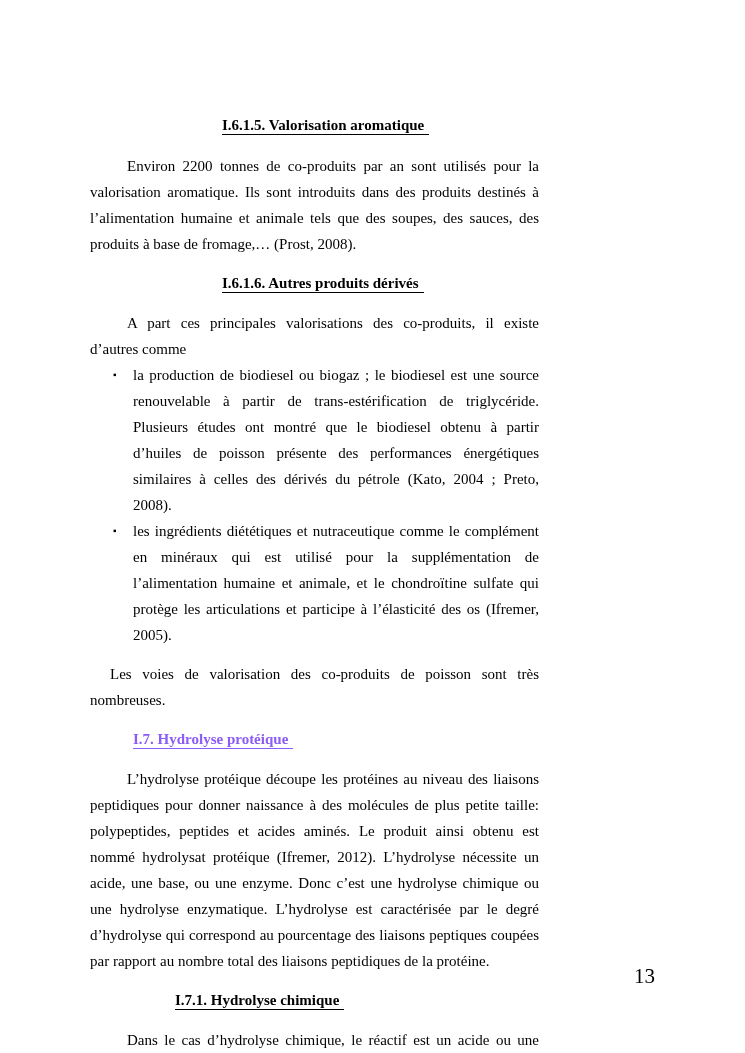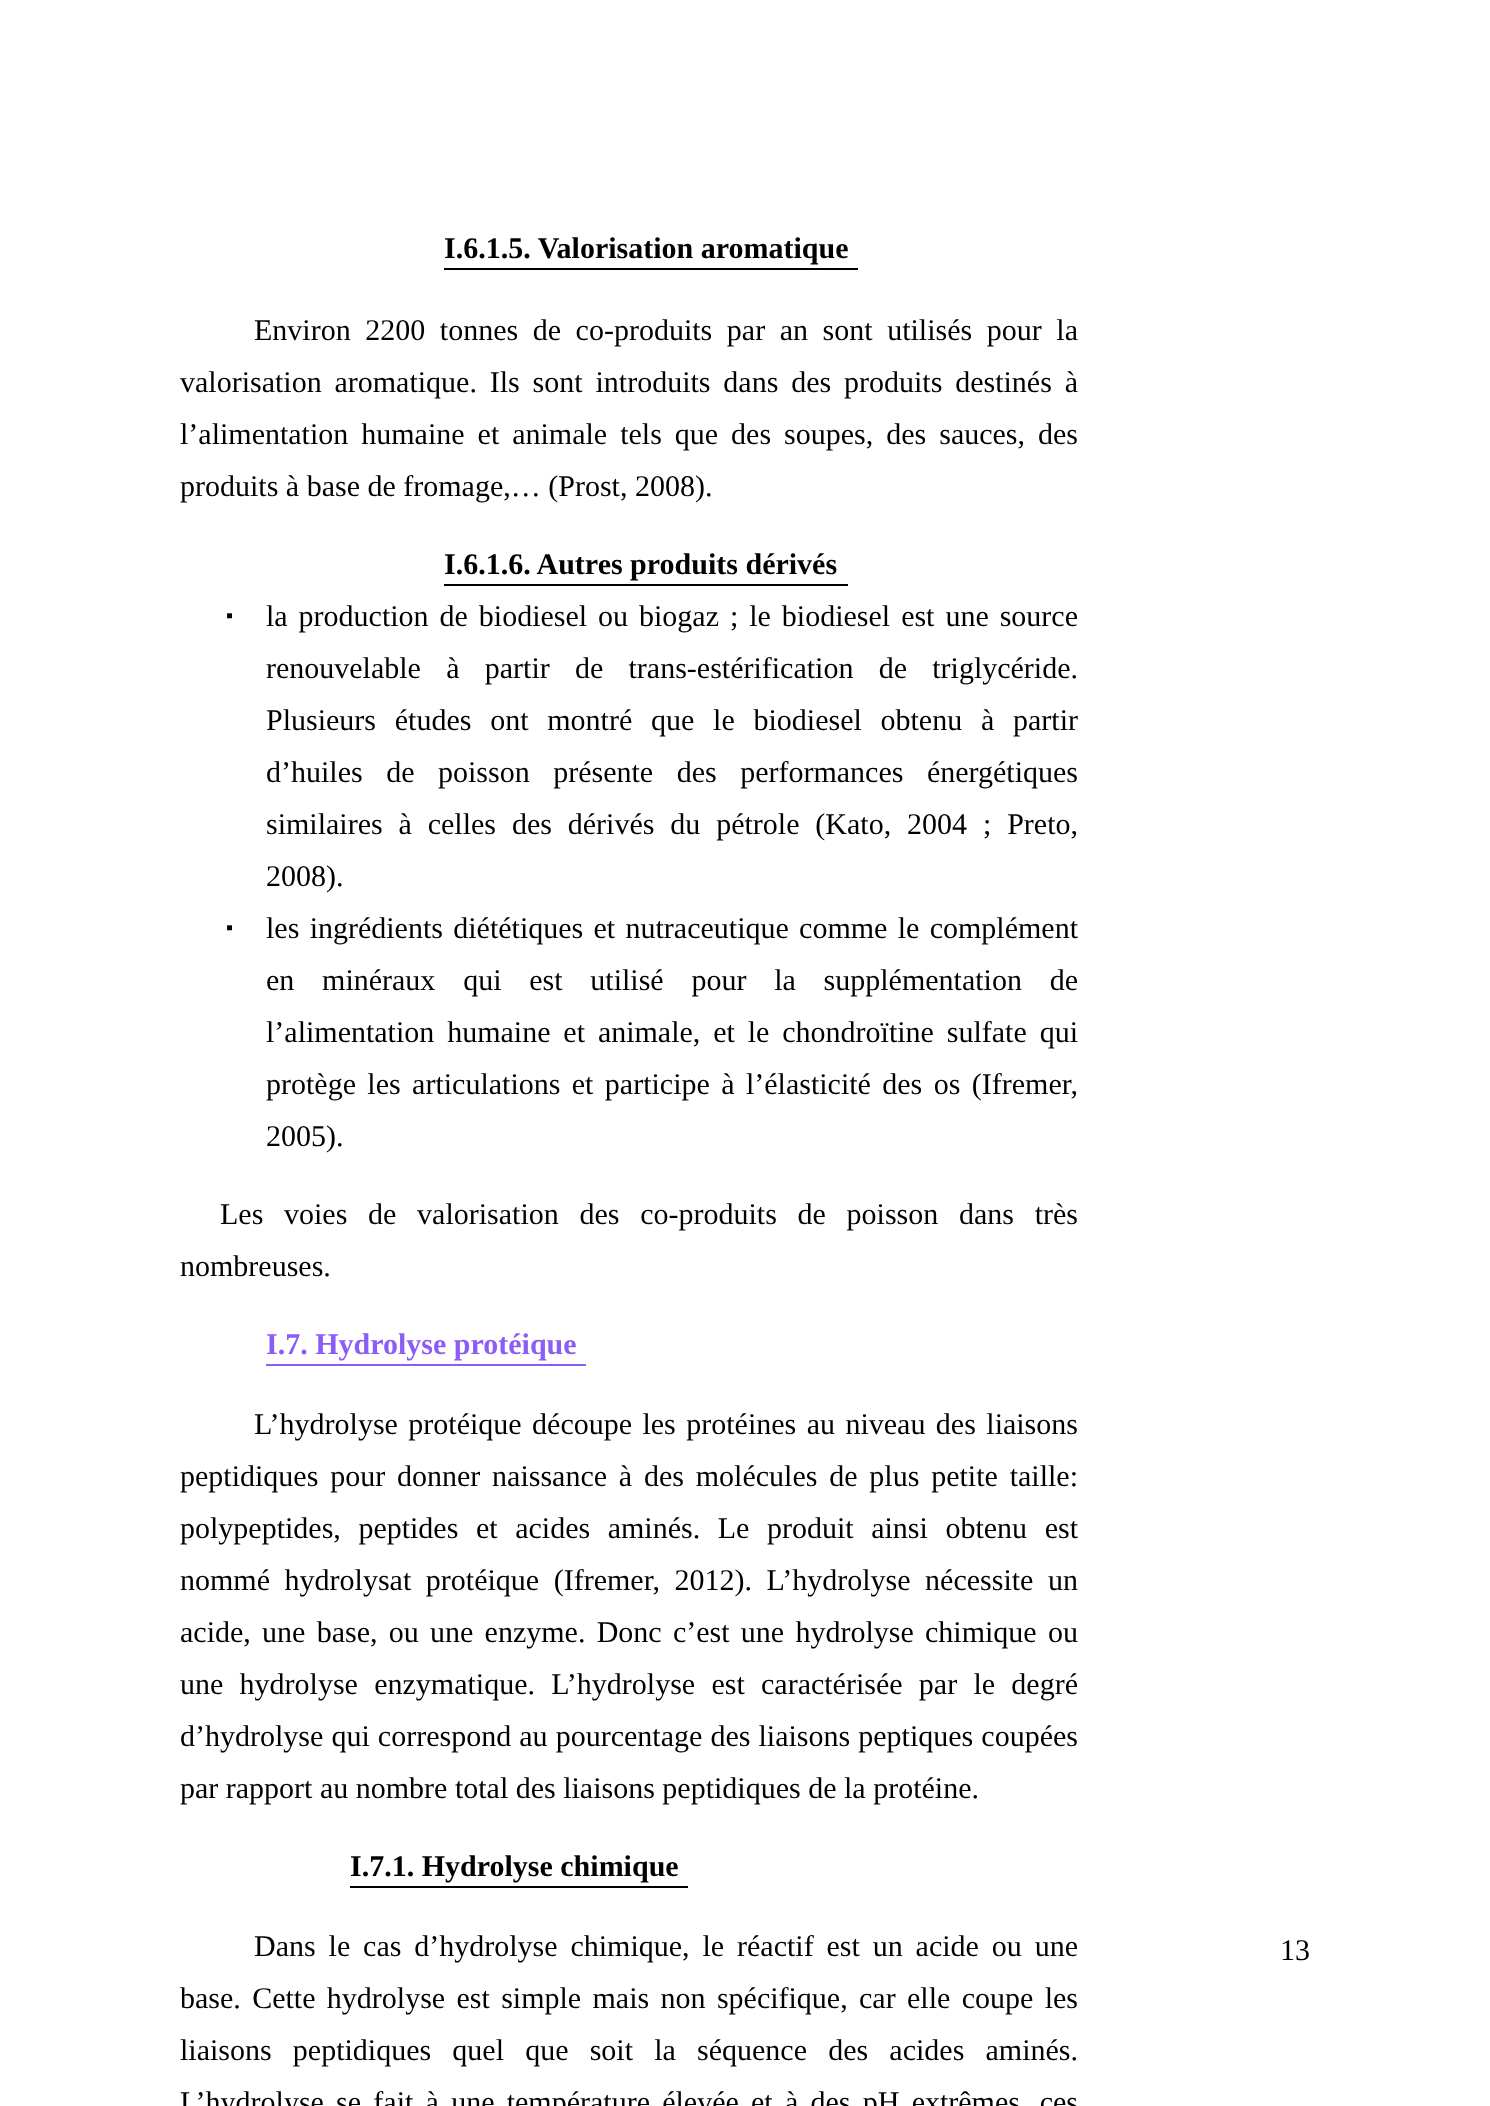--- a/index.html
+++ b/index.html
@@ -48,51 +48,52 @@
   }
   .p-closing { margin-top: 13px; text-indent: 20px; }
   .h-17 { margin: 13px 0 0 43px; }
   .p-hydrolyse { margin-top: 14px; text-indent: 37px; }
   .h-171 { margin: 13px 0 0 85px; }
   .p-chimique { margin-top: 14px; text-indent: 37px; }
   .page-number {
     position: absolute;
     top: 966px;
     right: 90px;
-    font-size: 15px;
+    font-size: 21px;
     line-height: 20px;
   }
 </style>
 </head>
 <body>
 
 <div class="page">
   <div class="content">
 
     <div class="sec-heading h-1615">
       <span class="hd">I.6.1.5. Valorisation aromatique</span>
     </div>
     <p class="p-aromatique">Environ 2200 tonnes de co-produits par an sont utilisés pour la valorisation aromatique. Ils sont introduits dans des produits destinés à l’alimentation humaine et animale tels que des soupes, des sauces, des produits à base de fromage,… (Prost, 2008).</p>
 
     <div class="sec-heading h-1616">
       <span class="hd">I.6.1.6. Autres produits dérivés</span>
     </div>
+    <p class="p-intro">A part ces principales valorisations des co-produits, il existe d’autres comme</p>
 
     <ul class="bullets">
       <li>
         <span class="bullet">▪</span>
         <span>la production de biodiesel ou biogaz ; le biodiesel est une source renouvelable à partir de trans-estérification de triglycéride. Plusieurs études ont montré que le biodiesel obtenu à partir d’huiles de poisson présente des performances énergétiques similaires à celles des dérivés du pétrole (Kato, 2004 ; Preto, 2008).</span>
       </li>
       <li>
         <span class="bullet">▪</span>
         <span>les ingrédients diététiques et nutraceutique  comme le complément en minéraux qui est utilisé pour la supplémentation de l’alimentation humaine et animale, et le chondroïtine sulfate qui protège les articulations et participe à l’élasticité des os (Ifremer, 2005).</span>
       </li>
     </ul>
 
-    <p class="p-closing">Les voies de valorisation des co-produits de poisson dans très nombreuses.</p>
+    <p class="p-closing">Les voies de valorisation des co-produits de poisson sont très nombreuses.</p>
 
     <div class="sec-heading h-17" style="color: #8b5cf6;">
       <span class="hd">I.7. Hydrolyse protéique</span>
     </div>
     <p class="p-hydrolyse">L’hydrolyse protéique découpe les protéines au niveau des liaisons peptidiques pour donner naissance à des molécules de plus petite taille: polypeptides, peptides et acides aminés. Le produit ainsi obtenu est nommé hydrolysat protéique (Ifremer, 2012). L’hydrolyse nécessite un acide, une base, ou une enzyme. Donc c’est une hydrolyse chimique ou une hydrolyse enzymatique. L’hydrolyse est caractérisée par le degré d’hydrolyse qui correspond au pourcentage des liaisons peptiques coupées par rapport au nombre total des liaisons peptidiques de la protéine.</p>
 
     <div class="sec-heading h-171">
       <span class="hd">I.7.1. Hydrolyse chimique</span>
     </div>
     <p class="p-chimique">Dans le cas d’hydrolyse chimique, le réactif est un acide ou une base. Cette hydrolyse est simple mais non spécifique, car elle coupe les liaisons peptidiques quel que soit la séquence des acides aminés. L’hydrolyse se fait à une température élevée et à des pH extrêmes, ces derniers altèrent les propriétés des peptides et détruisent certains acides aminés</p>

